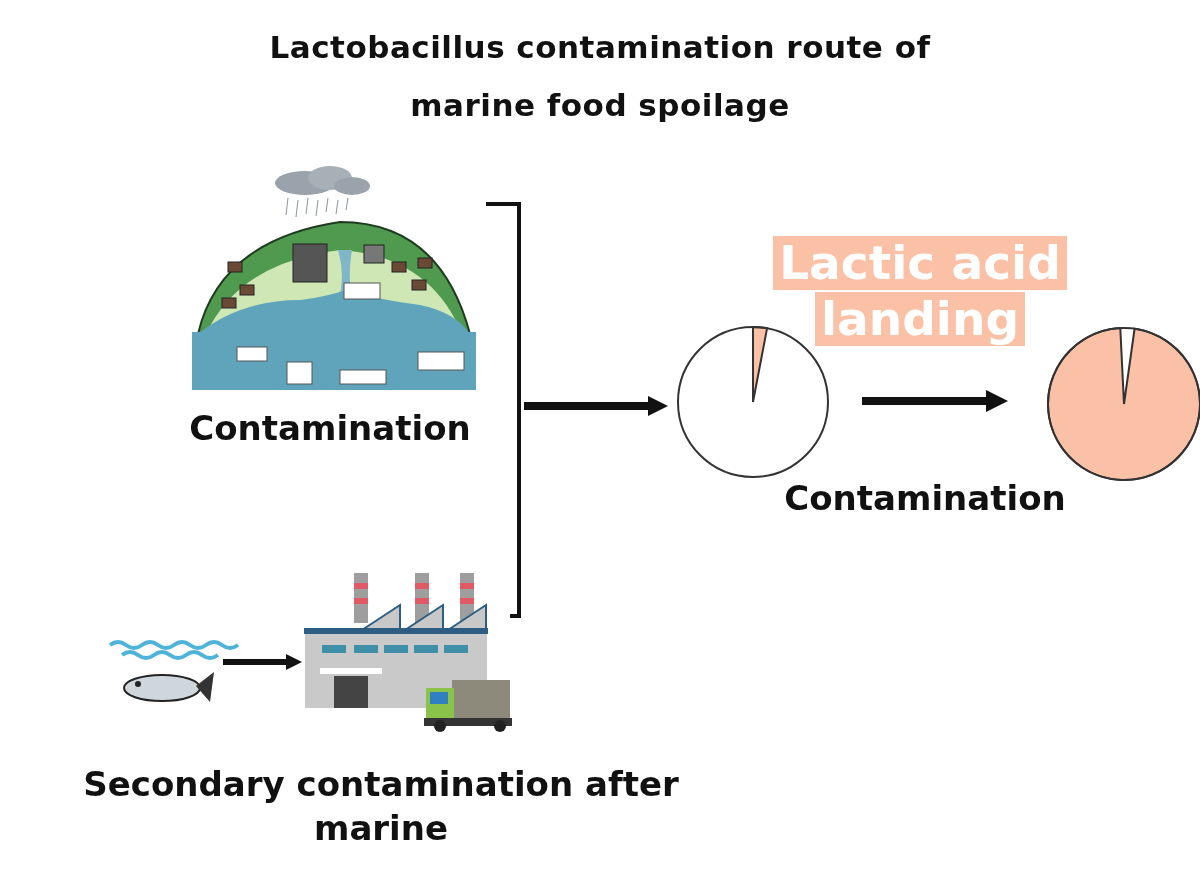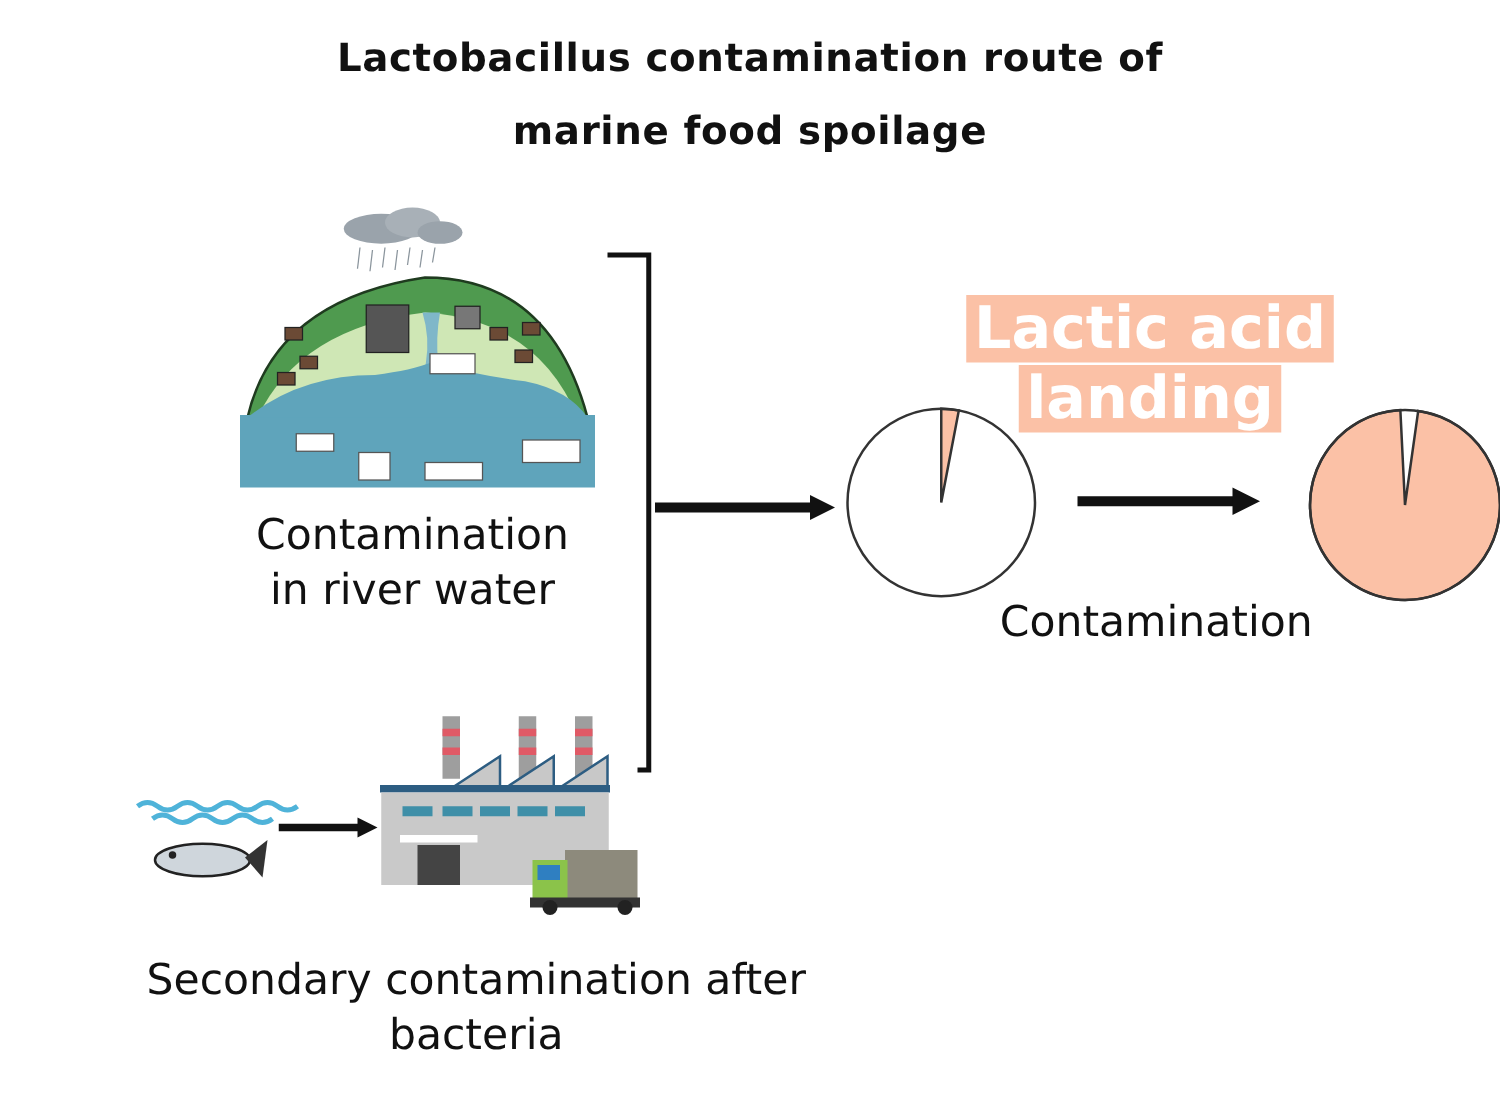--- a/index.html
+++ b/index.html
@@ -1,20 +1,20 @@
 <!DOCTYPE html>
 <html><head>
 <meta charset="utf-8">
 <style>
   html, body { margin:0; padding:0; background:#ffffff; }
   body { width:1200px; height:883px; position:relative; overflow:hidden;
          font-family:"DejaVu Sans", sans-serif; color:#111; }
   .abs { position:absolute; }
   .title { left:0; width:1200px; top:18px; text-align:center; font-size:31px; line-height:58px; font-weight:600; letter-spacing:0.5px; }
-  .label { font-size:34px; line-height:44px; font-weight:400; text-align:center; }
+  .label { font-size:34px; line-height:44px; font-weight:700; text-align:center; }
   .lab-badge { background:#fbc1a6; color:#fff; font-size:47px; line-height:54px; padding:0 6px; font-weight:600; }
   svg { position:absolute; left:0; top:0; }
 </style>
 </head>
 <body>
 
 <div class="abs title">
   <div>Lactobacillus contamination route of</div>
   <div>marine food spoilage</div>
 </div>
@@ -132,26 +132,25 @@
       <rect x="430" y="692" width="18" height="12" fill="#2f7fc1"></rect>
       <rect x="424" y="718" width="88" height="8" fill="#333"></rect>
       <circle cx="440" cy="726" r="6" fill="#222"></circle>
         <circle cx="500" cy="726" r="6" fill="#222"></circle>
     </g>
   </g>
 </svg>
 
 <div class="abs label" style="left:160px; top:406px; width:340px;">
   <div>Contamination</div>
-  <div>in river water</div>
 </div>
 
 <div class="abs label" style="left:36px; top:762px; width:690px;">
   <div>Secondary contamination after</div>
-  <div>bacteria</div>
+  <div>marine</div>
 </div>
 
 <div class="abs" style="left:760px; top:200px; width:320px; text-align:center;margin-top:36px;">
   <div style="display:inline-block;" class="lab-badge">Lactic acid</div><br>
   <div style="display:inline-block; margin-top:2px;" class="lab-badge">landing</div>
 </div>
 
 <div class="abs label" style="left:760px; top:476px; width:330px;">
   <div>Contamination</div>
 </div>

